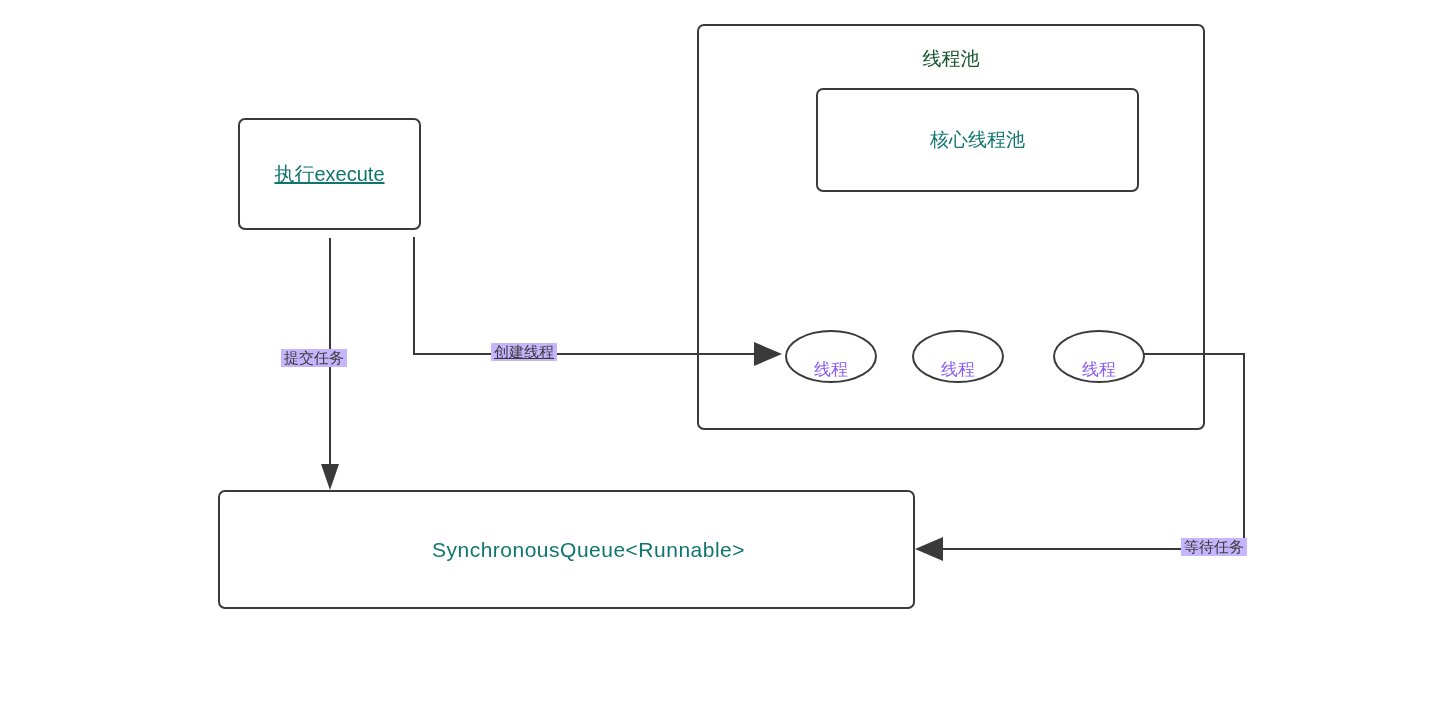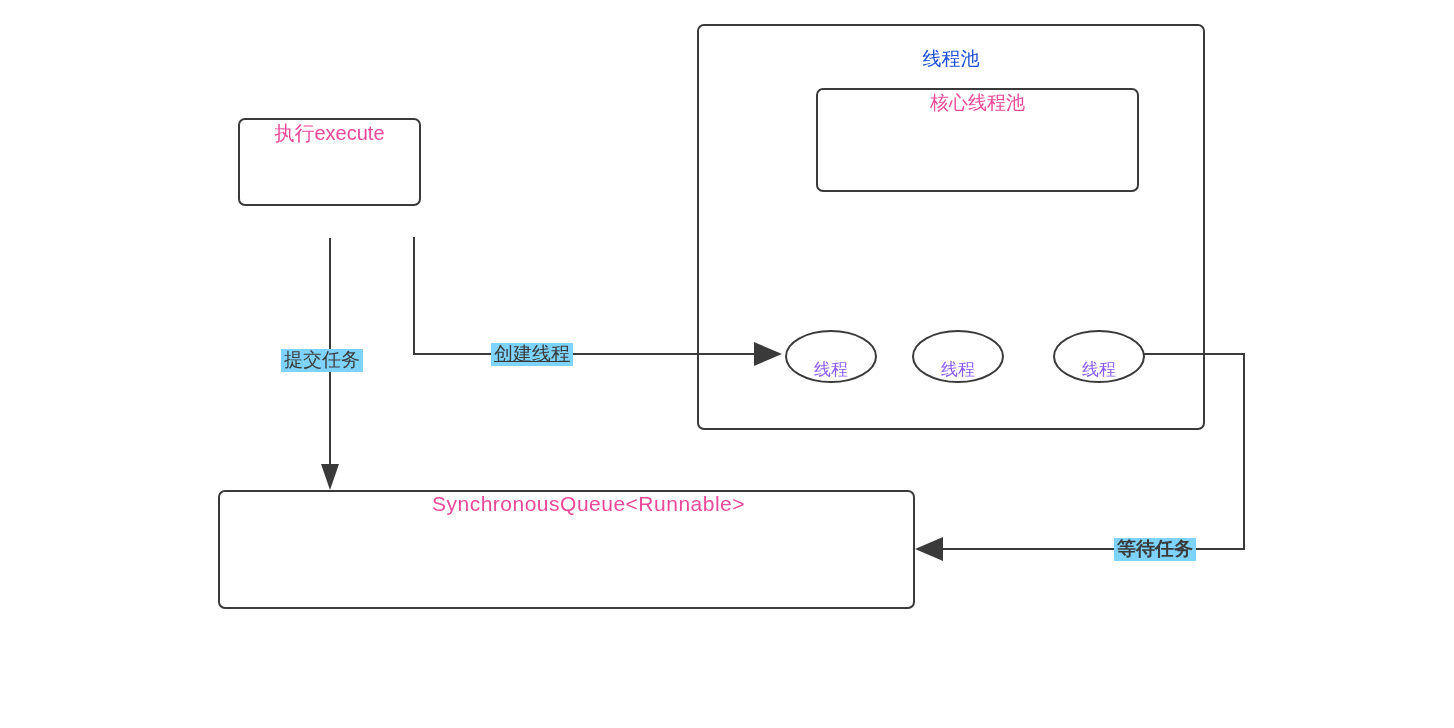--- a/index.html
+++ b/index.html
@@ -15,40 +15,41 @@
     background: #ffffff;
     overflow: hidden;
     color: #3a3a3a;
   }
   .box {
     position: absolute;
     border: 2px solid #3a3a3a;
     border-radius: 7px;
     background: #ffffff;
     display: flex;
+    align-items: center;
     justify-content: center;
     font-size: 20px;
-    color: #ec4899;
+    color: #0f766e;
     box-sizing: border-box;
   }
   .pool-box {
     position: absolute;
     border: 2px solid #3a3a3a;
     border-radius: 7px;
     background: #ffffff;
     box-sizing: border-box;
   }
   .pool-title {
     position: absolute;
     top: 20px;
     left: 0;
     width: 100%;
     text-align: center;
     font-size: 19px;
-    color: #1d4ed8;
+    color: #14532d;
   }
   .ellipse {
     position: absolute;
     width: 92px;
     height: 53px;
     border: 2px solid #3a3a3a;
     border-radius: 50%;
     background: #ffffff;
     display: flex;
     align-items: flex-end;
@@ -76,39 +77,39 @@
     border-bottom: 12px solid transparent;
     border-left: 28px solid #3a3a3a;
   }
   .arrow-left {
     border-top: 12px solid transparent;
     border-bottom: 12px solid transparent;
     border-right: 28px solid #3a3a3a;
   }
   .edge-label {
     position: absolute;
-    background: #7dd3fc;
-    font-size: 19px;
+    background: #c4b5fd;
+    font-size: 15px;
     color: #3a3a3a;
     padding: 0 3px;
     white-space: nowrap;
     line-height: 1.2;
   }
   .queue-text {
     font-size: 21px;
     letter-spacing: 0.5px;
     padding-left: 44px;
   }
 </style>
 </head>
 <body>
 
 <div id="canvas">
 
-  <div class="box" style="left:238px; top:118px; width:183px; height:88px;">
+  <div class="box" style="left:238px; top:118px; width:183px; height:112px;text-decoration:underline;">
     <span>执行execute</span>
   </div>
 
   <div class="pool-box" style="left:697px; top:24px; width:508px; height:406px;">
     <div class="pool-title">线程池</div>
   </div>
 
   <div class="box" style="left:816px; top:88px; width:323px; height:104px; font-size:19px;">
     <span>核心线程池</span>
   </div>
@@ -133,15 +134,15 @@
 
   <div class="line" style="left:413px; top:237px; width:2px; height:118px;"></div>
   <div class="line" style="left:413px; top:353px; width:341px; height:2px;"></div>
   <div class="arrowhead arrow-right" style="left:754px; top:342px;"></div>
   <div class="edge-label" style="left:491px; top:343px;text-decoration:underline;">创建线程</div>
 
   <div class="line" style="left:1143px; top:353px; width:102px; height:2px;"></div>
   <div class="line" style="left:1243px; top:353px; width:2px; height:196px;"></div>
   <div class="line" style="left:943px; top:548px; width:302px; height:2px;"></div>
   <div class="arrowhead arrow-left" style="left:915px; top:537px;"></div>
-  <div class="edge-label" style="left:1114px; top:538px;font-weight:bold;">等待任务</div>
+  <div class="edge-label" style="left:1181px; top:538px;">等待任务</div>
 
 </div>
 
 </body></html>

